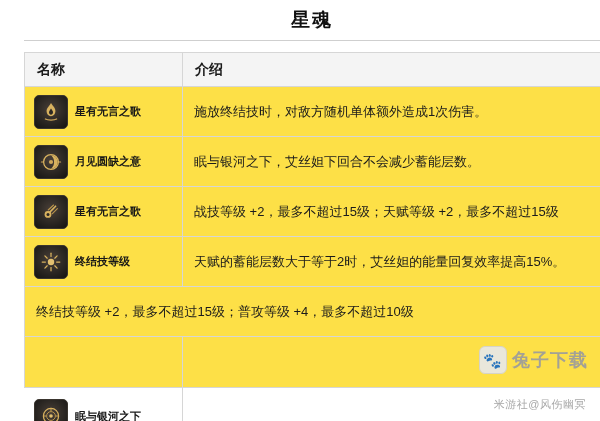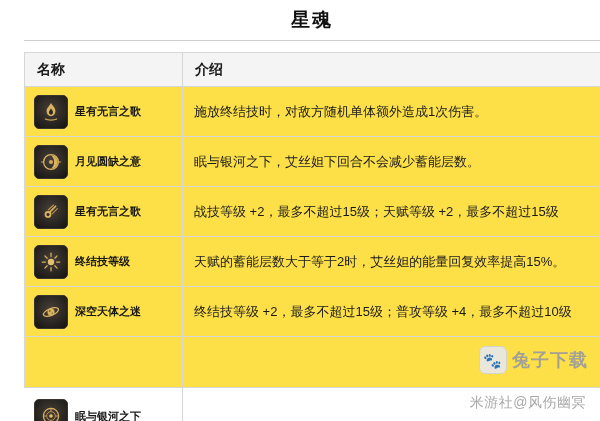--- a/index.html
+++ b/index.html
@@ -150,21 +150,21 @@
   .wm-text {
     font-size: 18px;
     font-weight: bold;
     color: #9c9c9c;
     letter-spacing: 1px;
   }
   .wm-small {
     position: absolute;
     right: 14px;
     bottom: 8px;
-    font-size: 14px;
+    font-size: 11px;
     color: #a8a8a8;
     letter-spacing: 0.5px;
   }
 </style>
 </head>
 <body>
 
 <div class="page">
 
   <div class="title-bar">
@@ -240,31 +240,20 @@
               <path d="M8.2 15.8 L5.9 18.1"></path>
             </g>
           </svg>
         </span>
         <span class="name-text">终结技等级</span>
       </div>
       <div class="desc-cell col-desc">天赋的蓄能层数大于等于2时，艾丝妲的能量回复效率提高15%。</div>
     </div>
 
     <div class="row body-row">
-      <div class="name-cell col-name">
-        <span class="icon-box">
-          <svg width="24" height="24" viewBox="0 0 24 24">
-            <ellipse cx="12" cy="12" rx="8" ry="3.4" fill="none" stroke="#d8b25f" stroke-width="1.3" transform="rotate(-22 12 12)"></ellipse>
-            <circle cx="12" cy="12" r="3.6" fill="#d8b25f"></circle>
-            <circle cx="10.7" cy="11" r="0.9" fill="#2b2723" opacity="0.55"></circle>
-            <circle cx="13.3" cy="13.2" r="0.7" fill="#2b2723" opacity="0.45"></circle>
-          </svg>
-        </span>
-        <span class="name-text">深空天体之迷</span>
-      </div>
       <div class="desc-cell col-desc">终结技等级 +2，最多不超过15级；普攻等级 +4，最多不超过10级</div>
     </div>
 
     <div class="row body-row">
       <div class="name-cell col-name">
         <span class="icon-box">
           <svg width="24" height="24" viewBox="0 0 24 24">
             <circle cx="12" cy="12" r="7.6" fill="none" stroke="#d8b25f" stroke-width="1.2"></circle>
             <circle cx="12" cy="12" r="4.4" fill="none" stroke="#b8944c" stroke-width="1"></circle>
             <circle cx="12" cy="12" r="1.8" fill="#e2c070"></circle>

